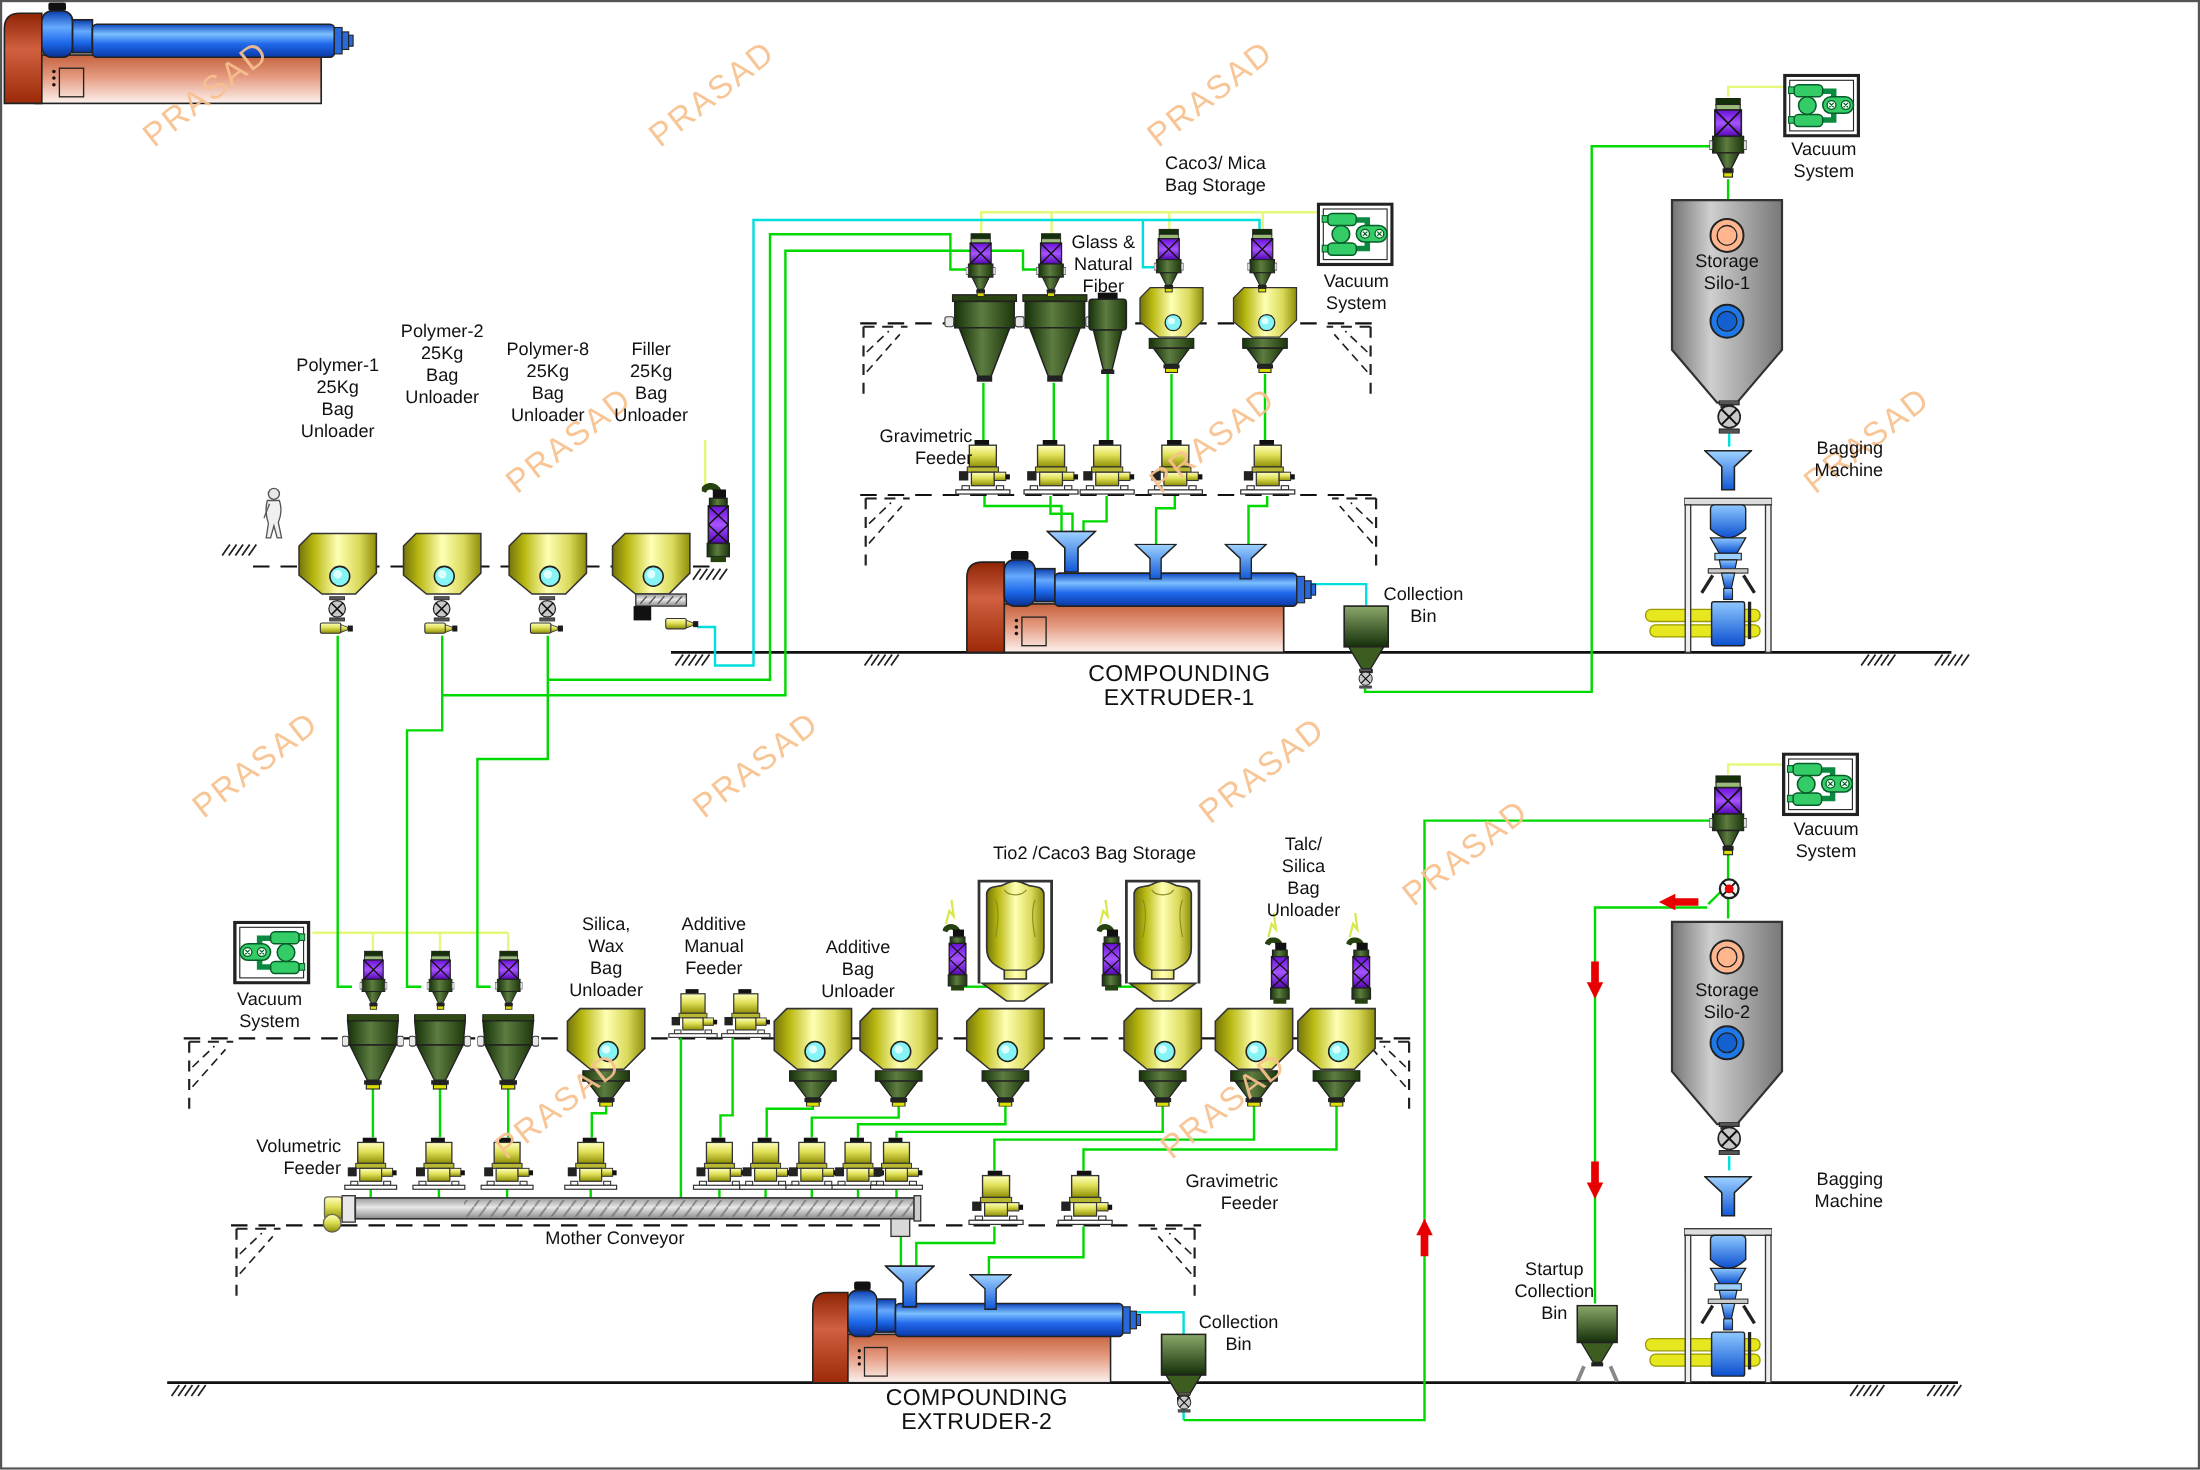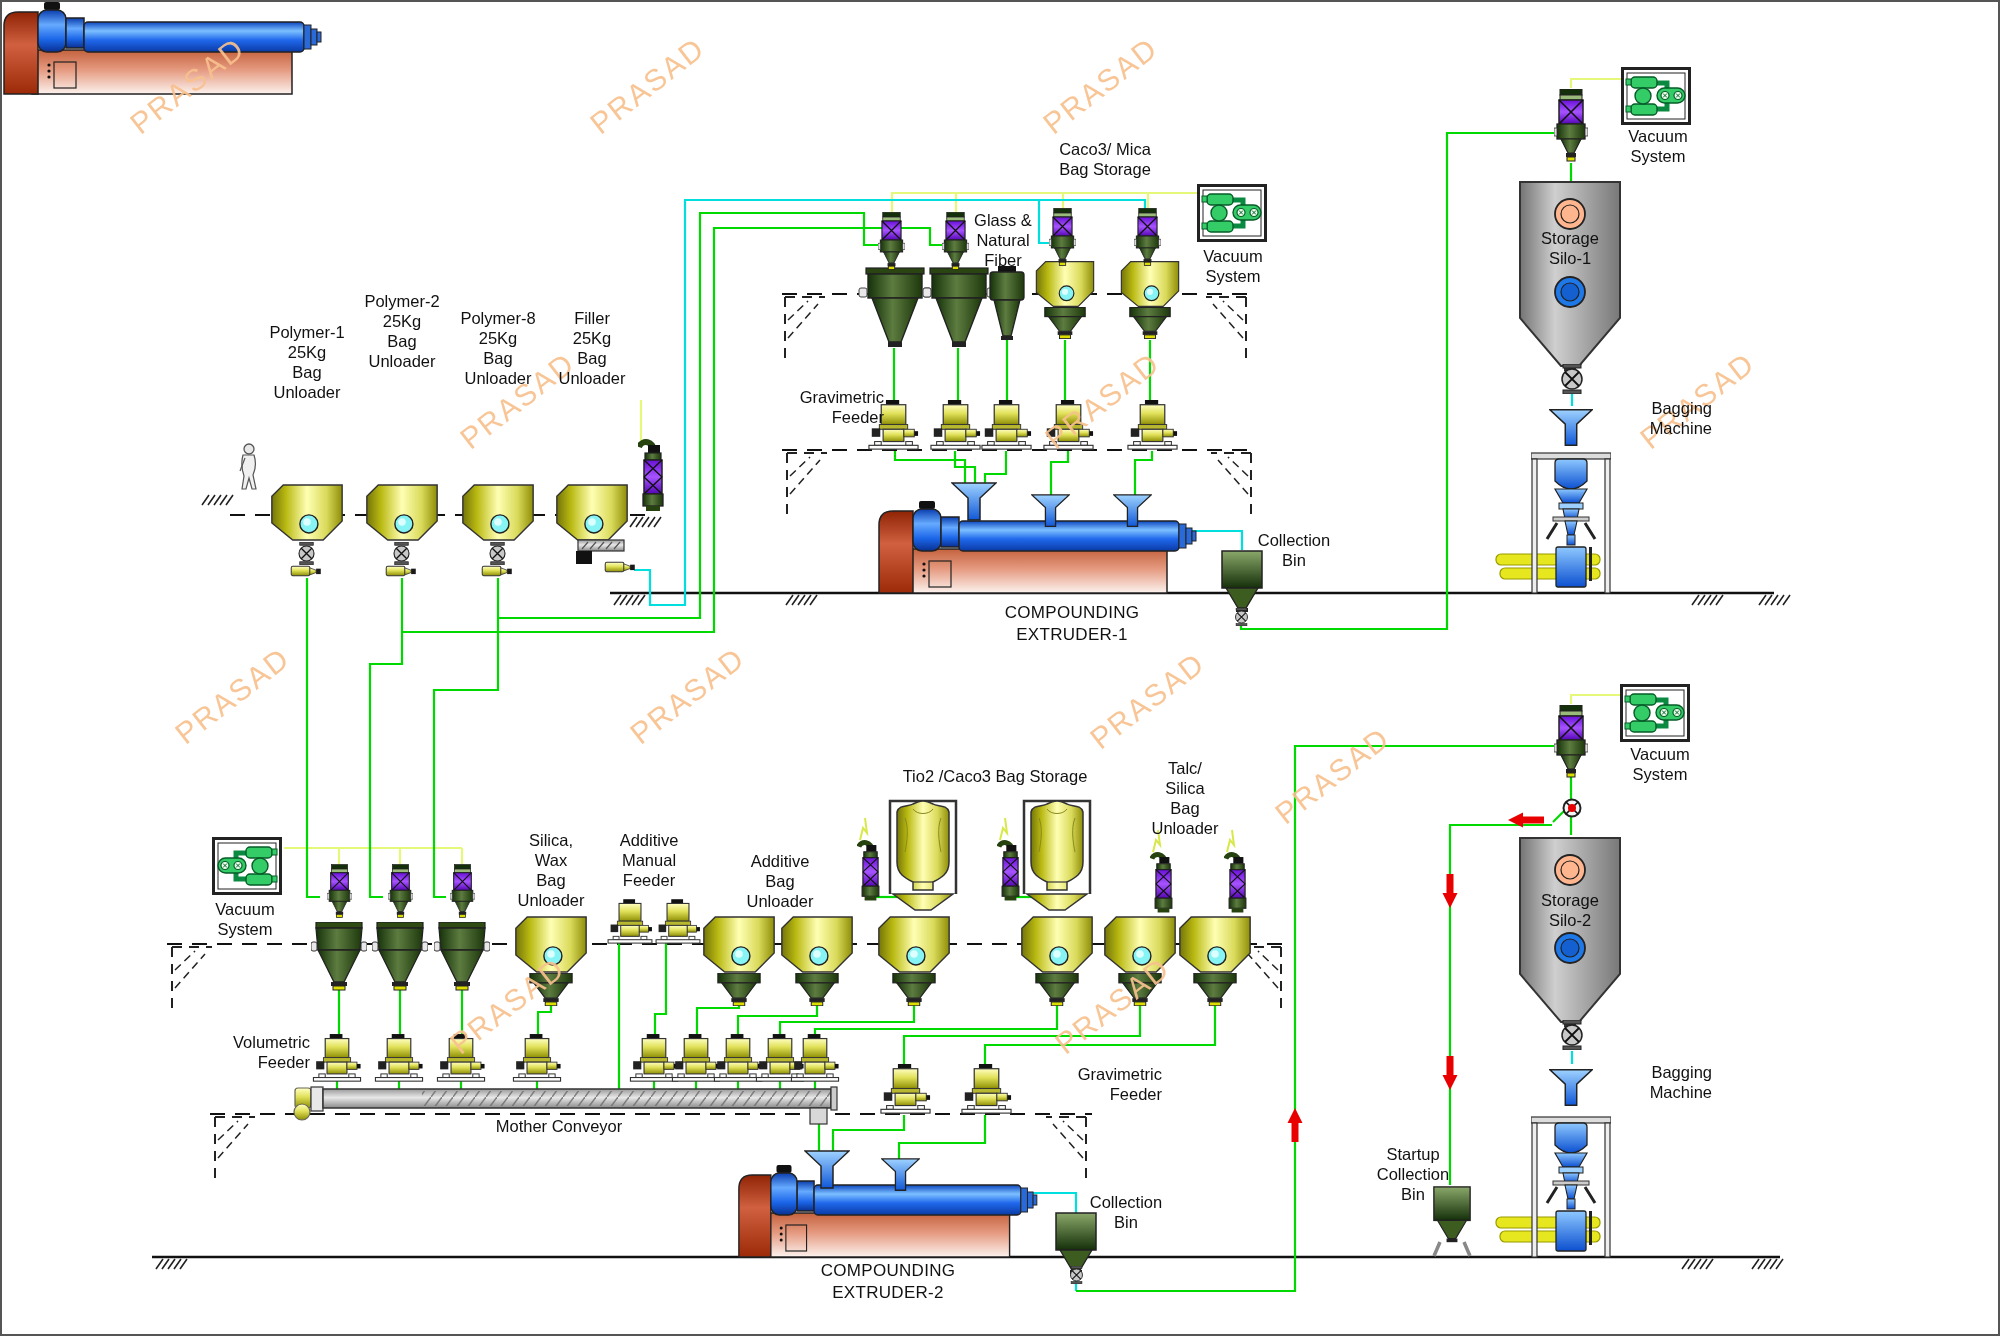--- a/index.html
+++ b/index.html
@@ -4,21 +4,21 @@
 <style>
   html,body{margin:0;padding:0;background:#888;}
   #stage{position:relative;width:2000px;height:1336px;background:#ffffff;
          border:2px solid #555;box-sizing:border-box;overflow:hidden;
          font-family:"Liberation Sans",sans-serif;}
   #art{position:absolute;left:0;top:0;z-index:1;}
   .lbl{position:absolute;z-index:5;font-size:16.5px;line-height:20px;color:#111;
        text-align:center;white-space:nowrap;}
   .lbl.left{text-align:right;}
   .lbl.right{text-align:right;}
-  .lbl.big{font-size:17px;line-height:22px;letter-spacing:.3px;}
+  .lbl.big{font-size:21px;line-height:22px;letter-spacing:.3px;}
   .wm{position:absolute;z-index:2;font-size:30px;letter-spacing:2px;color:#f8c18e;
       transform:rotate(-38deg);opacity:.92;}
 </style>
 </head>
 <body>
 
 <div id="stage">
 
 <svg id="art" width="2000" height="1336" viewBox="0 0 2000 1336">
 <defs>

